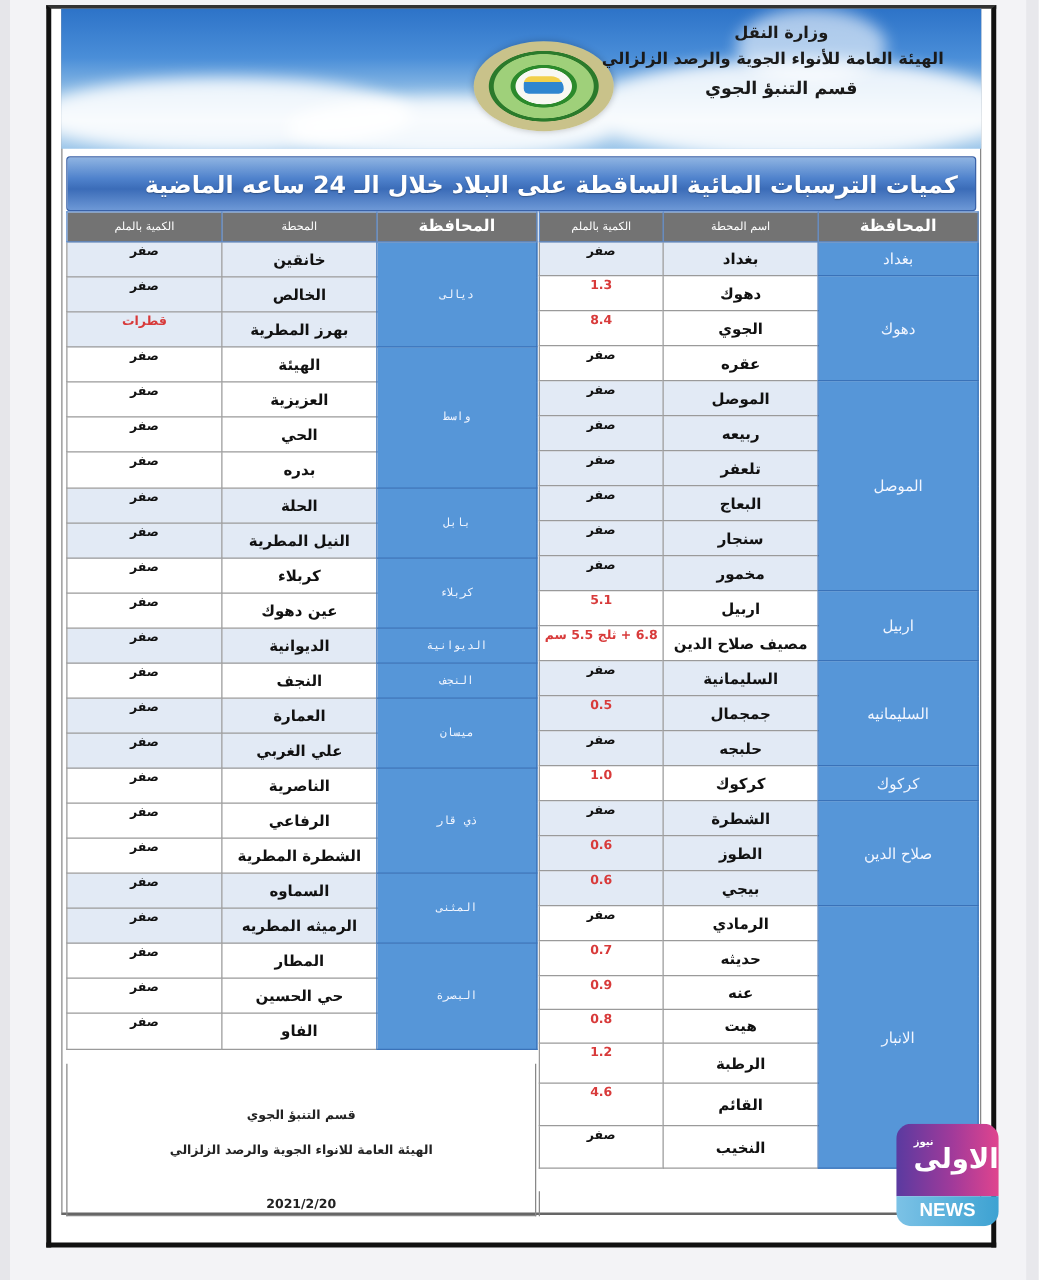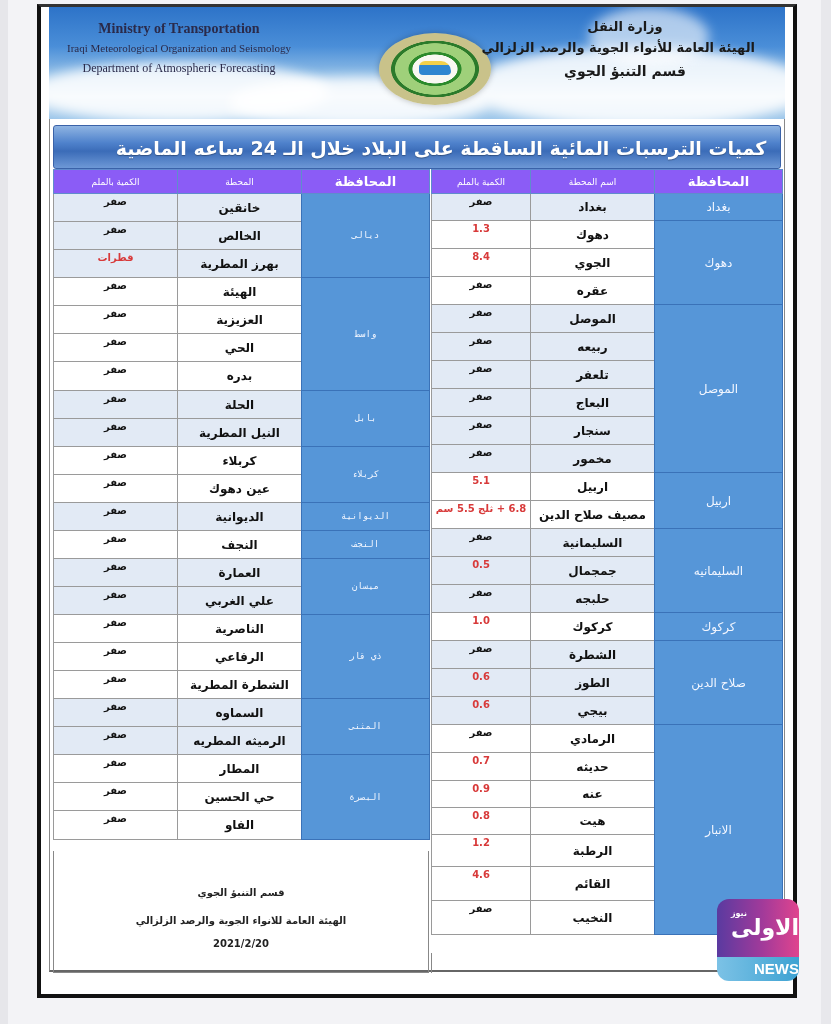--- a/index.html
+++ b/index.html
@@ -29,66 +29,61 @@
 
   
   .title-bar { position: absolute; left: 12px; top: 118px; width: 728px; height: 44px; border-radius: 3px;
     background: linear-gradient(180deg, #8fb4e2 0%, #4f82cc 40%, #3b6cb8 60%, #6d98d6 100%);
     color: #fff; text-align: center; line-height: 44px; font-size: 19px; font-weight: bold; direction: rtl;
     text-shadow: 0 1px 1px rgba(0,0,0,0.3); border: 1px solid #3a62a8; padding-left: 48px; }
 
   
   .tbl { position: absolute; border-collapse: collapse; direction: rtl; table-layout: fixed; }
   .tbl td, .tbl th { border: 1px solid #9a9a9a; text-align: center; vertical-align: middle; font-size: 12px; font-weight: bold; color: #111; padding: 0; }
-  .tbl th { background: #8b5cf6; color: #fff; height: 24px; font-weight: normal; font-size: 9px; border-color: #5f8ccc; }
+  .tbl th { background: #737373; color: #fff; height: 24px; font-weight: normal; font-size: 9px; border-color: #5f8ccc; }
   .tbl th.gov-h { font-size: 13px; font-weight: bold; }
   .tbl td.gov { background: #5696d8; color: #f2f6ff; font-weight: normal; font-size: 12px; border-color: #3a72b8; }
   .tbl.left td.gov { font-size: 9px; font-family: Liberation Mono, monospace; }
   .tbl td.val { font-size: 10px; vertical-align: top; padding-top: 2px; }
   .tbl td.val.red { color: #d83a3a; }
   .tbl tr.shade td.st, .tbl tr.shade td.val { background: #e2eaf5; }
   .tbl tr.plain td.st, .tbl tr.plain td.val { background: #ffffff; }
 
   .right-tbl { left: 390px; top: 162px; width: 351px; }
   .left-tbl { left: 12px; top: 162px; width: 376px; }
 
   
   .footer-box { position: absolute; left: 12px; top: 844px; width: 376px; height: 122px; border: 1px solid #888; border-top: none; text-align: center; direction: rtl; }
   .footer-box div { font-size: 10px; font-weight: bold; color: #222; }
   .footer-box .f1 { margin-top: 36px; }
   .footer-box .f2 { margin-top: 17px; }
-  .footer-box .f3 { margin-top: 12px; direction: ltr; }
+  .footer-box .f3 { margin-top: 32px; direction: ltr; }
   .right-bottom { position: absolute; left: 390px; top: 946px; width: 1px; height: 20px; background: #888; }
 
   
   .watermark { position: absolute; left: 717px; top: 899px; width: 82px; height: 82px; border-radius: 12px; overflow: hidden; }
   .wm-top { height: 58px; background: linear-gradient(90deg, #5a3aa0 0%, #a13a9a 55%, #e0448e 100%); color: #fff; font-weight: bold; font-size: 22px; line-height: 58px; direction: rtl; }
   .wm-top .small { position: absolute; left: 14px; top: 10px; font-size: 8px; line-height: 10px; }
-  .wm-bot { height: 24px; background: linear-gradient(90deg, #7cc2e6, #3da2d2); color: #fff; text-align: right; font-weight: bold; font-size: 15px; line-height: 24px; font-family: "Liberation Sans", sans-serif; }
+  .wm-bot { height: 24px; background: linear-gradient(90deg, #7cc2e6, #3da2d2); color: #fff; text-align: center; font-weight: bold; font-size: 15px; line-height: 24px; font-family: "Liberation Sans", sans-serif; }
 </style>
 </head>
 <body>
 
 <div class="page-edge-left"></div>
 <div class="page-edge-right"></div>
 
 <div class="sheet">
   <div class="inner-frame"></div>
 
   <div class="banner">
     <div class="cloud" style="left:-20px;top:55px;width:300px;height:60px;"></div>
     <div class="cloud" style="left:180px;top:70px;width:260px;height:50px;"></div>
     <div class="cloud" style="left:420px;top:40px;width:340px;height:80px;"></div>
     <div class="cloud" style="left:540px;top:0px;width:120px;height:60px;opacity:0.7;"></div>
 
-    <div class="banner-en">
-      <div class="l1">Ministry of Transportation</div>
-      <div class="l2">Iraqi Meteorological Organization and Seismology</div>
-      <div class="l3">Department of Atmospheric Forecasting</div>
-    </div>
 
     <div class="logo">
       <div class="logo-mark"></div>
     </div>
 
     <div class="banner-ar">
       <div class="l1">وزارة النقل</div>
       <div class="l2">الهيئة العامة للأنواء الجوية والرصد الزلزالي</div>
       <div class="l3">قسم التنبؤ الجوي</div>
     </div>

